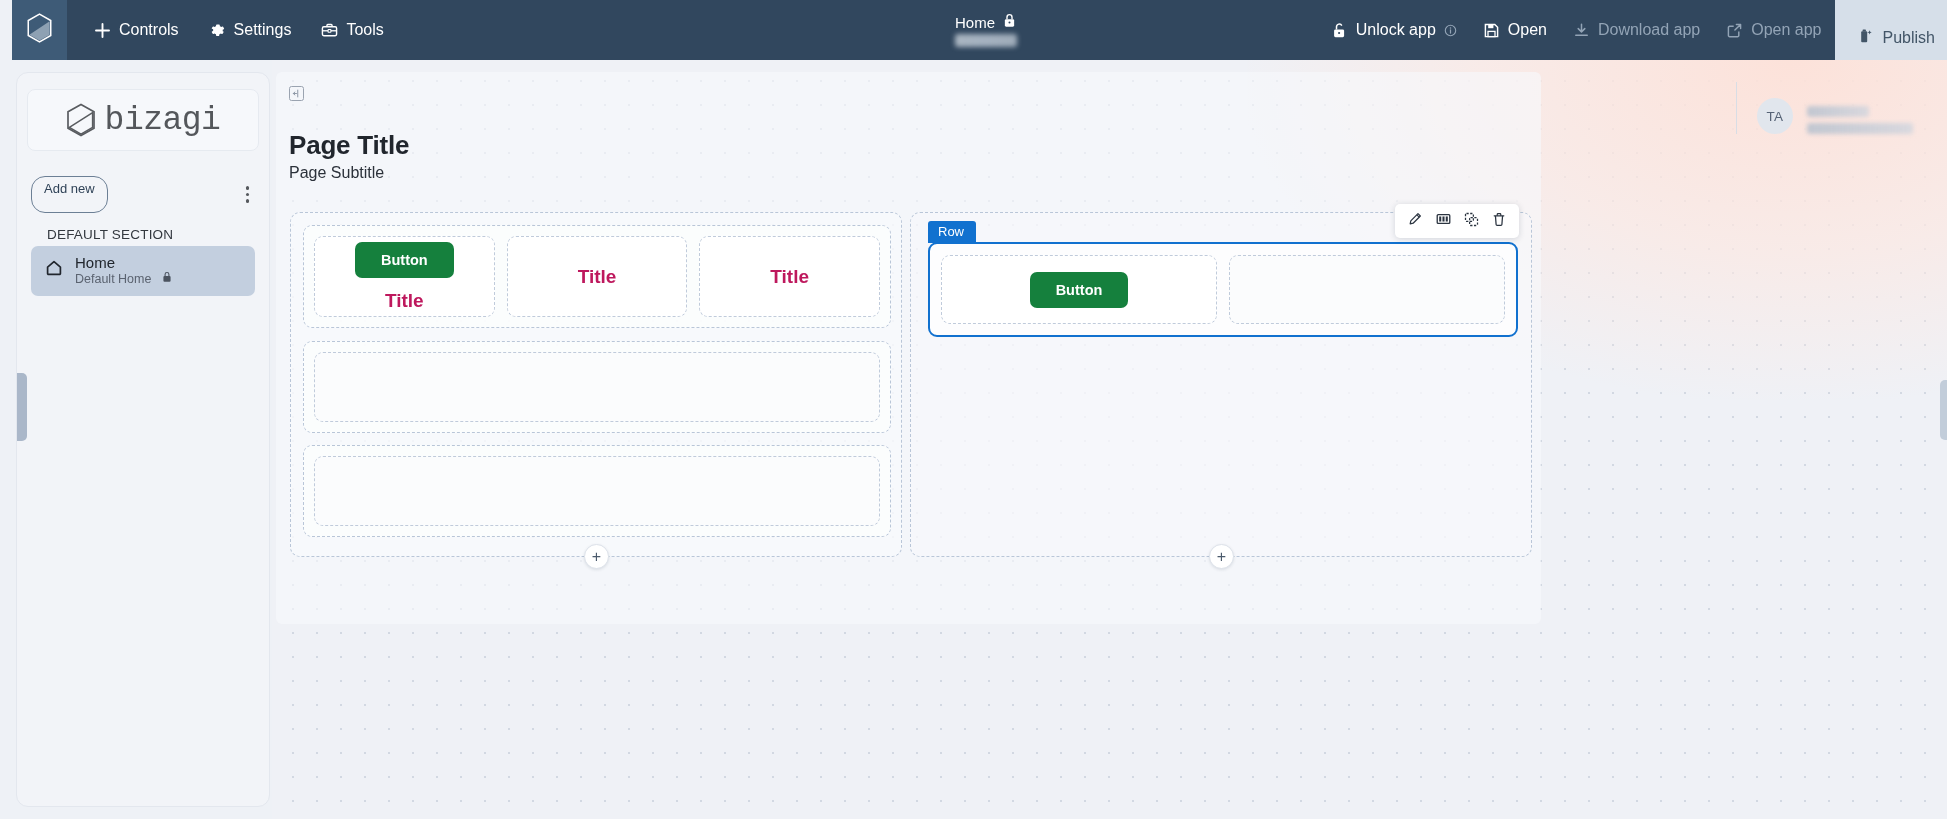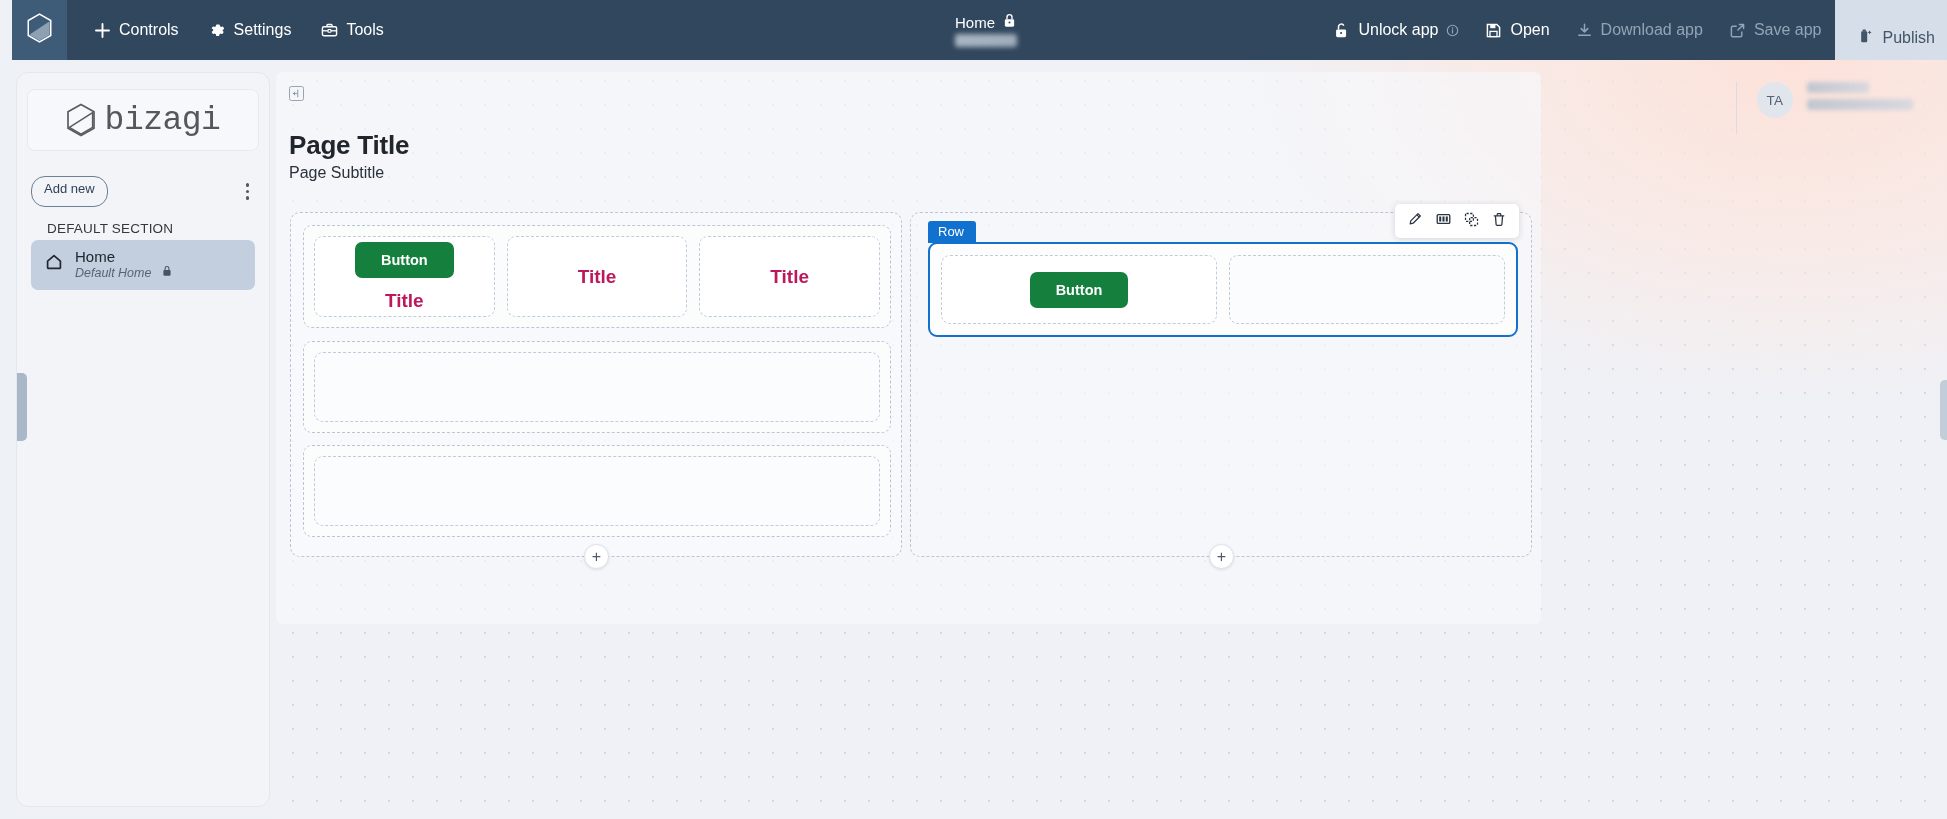--- a/index.html
+++ b/index.html
@@ -87,40 +87,40 @@
     font-size: 33px; color: #54575b; letter-spacing: -0.5px;
     font-family: Liberation Mono, monospace; font-weight: 400;
   }
 
   .sb-actions {
     margin-top: 25px; padding: 0 14px;
     display: flex; align-items: center; justify-content: space-between;
   }
   .add-new {
     border: 1px solid #6c7f95; border-radius: 14px;
-    padding: 4px 12px 10px 12px;
+    padding: 4px 12px 16px 12px;
     font-size: 13px; color: #2f4257;
     background: #f2f4f8; cursor: pointer;
   }
   .kebab { padding: 2px 6px; cursor: pointer; display: flex; flex-direction: column; gap: 3px; align-items: center; }
   .kebab i { width: 3.5px; height: 3.5px; border-radius: 50%; background: #55585d; display: block; }
 
   .sb-section-label {
     margin: 14px 0 4px 0; padding-left: 30px;
     font-size: 13.5px; color: #33383f; letter-spacing: .2px;
   }
   .nav-item {
     margin: 0 14px; padding: 8px 10px 9px 14px;
     display: flex; align-items: center; gap: 12px;
     border-radius: 7px; cursor: pointer;
   }
   .nav-item.active { background: #c3cfdf; }
   .nav-texts { display: flex; flex-direction: column; line-height: 1.15; }
   .nav-title { font-size: 15px; color: #21262d; }
-  .nav-sub { font-size: 12.5px; color: #5b6370; display: flex; align-items: flex-end; gap: 11px; font-style: italic; }
+  .nav-sub { font-size: 12.5px; color: #5b6370; display: flex; align-items: flex-end; gap: 11px; }
 
   
   .canvas-wrap {
     position: absolute; left: 272px; top: 60px;
     width: 1675px; height: 759px;
     overflow: hidden;
     background: #eceff5;
   }
   .canvas-inner {
     position: absolute; left: 0; top: 0;
@@ -157,21 +157,21 @@
     letter-spacing: -0.2px;
   }
   .page-subtitle {
     position: absolute; left: 17px; top: 104px;
     font-size: 16px; color: #2b313a;
   }
 
   
   .avatar-cluster {
     position: absolute; right: 34px; top: 22px;
-    display: flex; align-items: flex-start; gap: 14px; padding-left: 40px;
+    display: flex; align-items: flex-end; gap: 14px; padding-left: 40px;
   }
   .avatar-div { width: 1px; height: 52px; background: #d8dde5; margin-right: 6px; }
   .avatar {
     width: 36px; height: 36px; border-radius: 50%;
     background: #e1e6ed; color: #566376;
     display: flex; align-items: center; justify-content: center;
     font-size: 13.5px; letter-spacing: .4px;
   }
   .avatar-lines { display: flex; flex-direction: column; gap: 6px; }
   .avatar-lines .ln {
@@ -373,21 +373,21 @@
       <span>Download app</span>
     </div>
 
     <div class="tb-item dim">
       <span class="ic">
         <svg width="17" height="17" viewBox="0 0 17 17">
           <path d="M12.8 9.4v4.1a1.2 1.2 0 01-1.2 1.2H3.6a1.2 1.2 0 01-1.2-1.2V5.5a1.2 1.2 0 011.2-1.2h4.1" fill="none" stroke="#93a4b6" stroke-width="1.45"></path>
           <path d="M10.4 2.4h4.2v4.2M14.6 2.4l-5.7 5.7" fill="none" stroke="#93a4b6" stroke-width="1.45" stroke-linecap="round" stroke-linejoin="round"></path>
         </svg>
       </span>
-      <span>Save app</span>
+      <span>Open app</span>
     </div>
 
     <div class="tb-publish">
       <span class="ic">
         <svg width="17" height="17" viewBox="0 0 17 17">
           <rect x="4.2" y="3.2" width="6" height="11" rx="1" fill="#425567"></rect>
           <rect x="5.6" y="1.4" width="3.3" height="2.2" rx=".6" fill="#425567"></rect>
           <path d="M12.6 2.2l.6 1.5 1.5.6-1.5.6-.6 1.5-.6-1.5-1.5-.6 1.5-.6z" fill="#425567"></path>
         </svg>
       </span>

